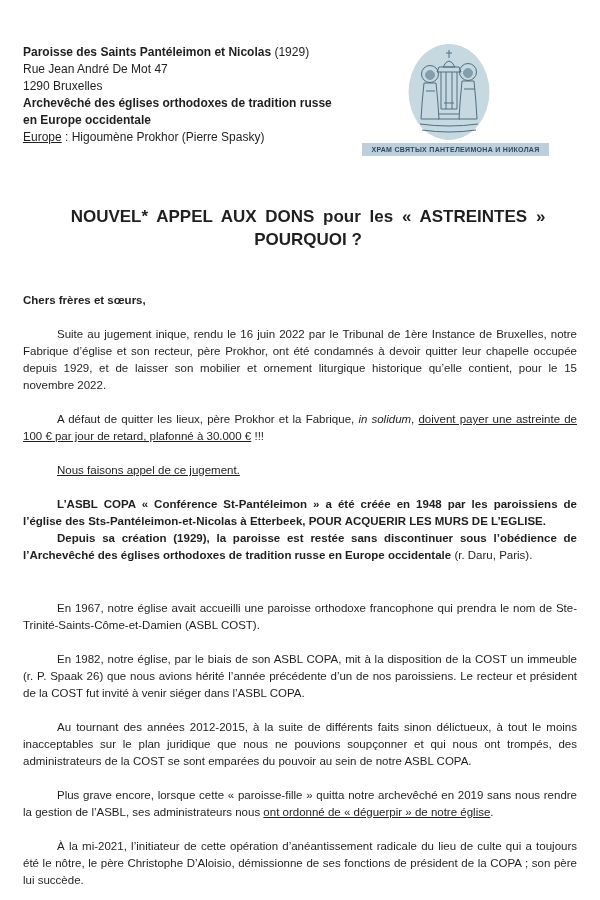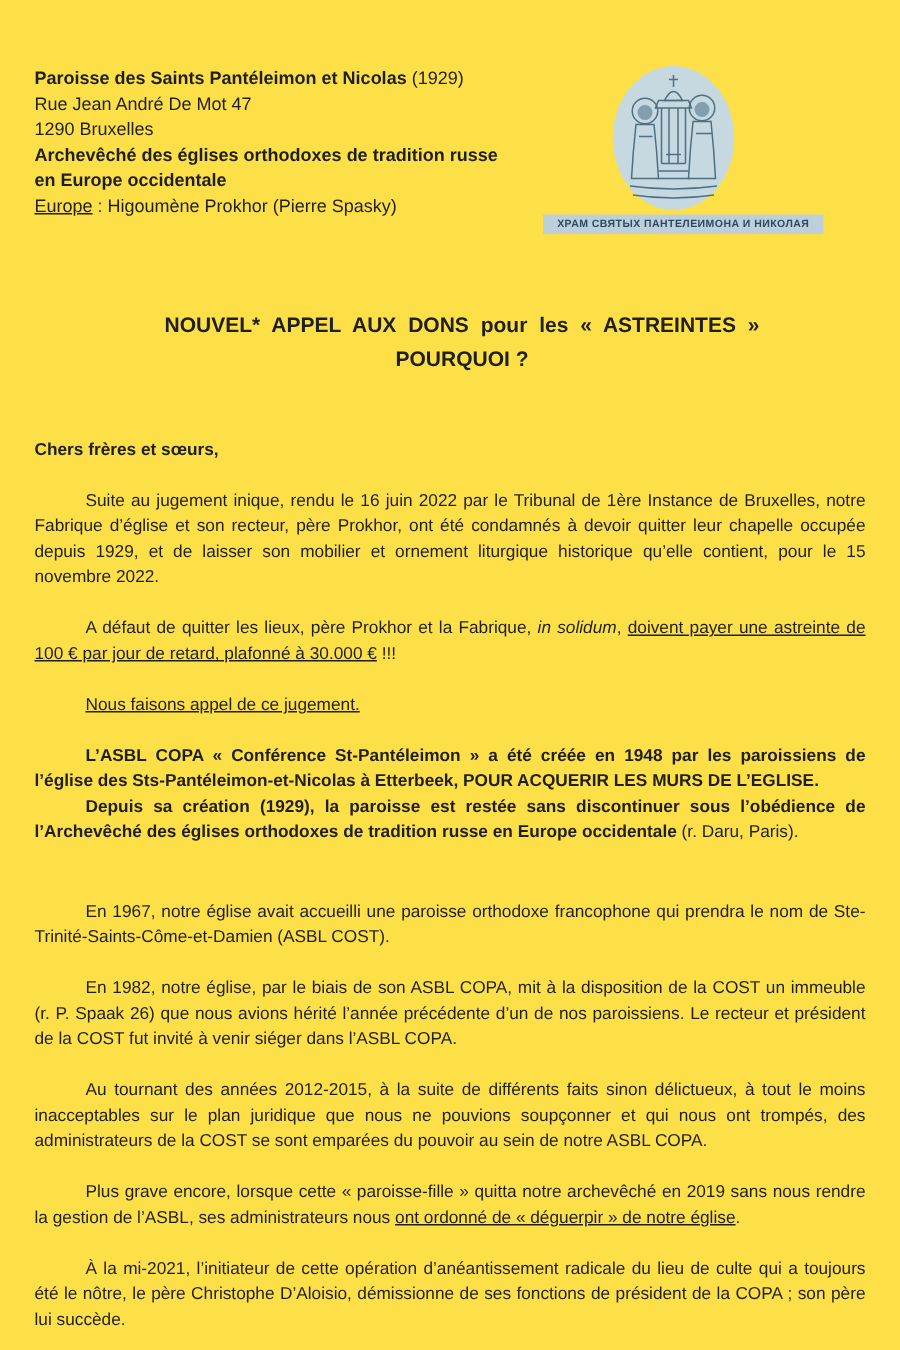--- a/index.html
+++ b/index.html
@@ -1,20 +1,20 @@
 <!DOCTYPE html>
 <html lang="fr"><head>
 <meta charset="utf-8">
 <style>
   * { margin:0; padding:0; box-sizing:border-box; }
   html,body { background:#e8e8e8; }
   body { font-family:"Liberation Sans", sans-serif; }
   .page {
     position:relative; width:600px; height:900px; margin:0 auto;
-    background:#fde047; color:#1f1f1f; overflow:hidden;
+    background:#ffffff; color:#1f1f1f; overflow:hidden;
   }
   
   .header {
     position:absolute; left:23px; top:44px;
     font-size:12px; line-height:17px; white-space:nowrap;
   }
   .bold { font-weight:bold; }
   .u { text-decoration:underline; }
   .it { font-style:italic; }
   .email-row { padding-left:39px; }
@@ -23,21 +23,21 @@
   .seal-oval { position:absolute; left:408px; top:43px; width:82px; height:98px; }
   .seal-band {
     position:absolute; left:362px; top:143px; width:187px; height:13px;
     background:#bccfda; color:#2c4a63;
     font-size:7px; font-weight:bold; line-height:13px; text-align:center;
     letter-spacing:0.3px; overflow:hidden; white-space:nowrap;
   }
   
   .title-block {
     position:absolute; left:0; right:0; top:205px;
-    text-align:center; font-weight:bold; font-size:14px; line-height:23px;padding-left:16px;
+    text-align:center; font-weight:bold; font-size:17px; line-height:23px;padding-left:16px;
   }
   .title-line1 { word-spacing:4px; }
   
   .body-text {
     position:absolute; left:23px; right:23px; top:292px;
     font-size:11.5px; line-height:17px; text-align:justify;
   }
   .body-text p { margin:0; }
   .indent { text-indent:34px; }
   .gap  { margin-top:17px !important; }

